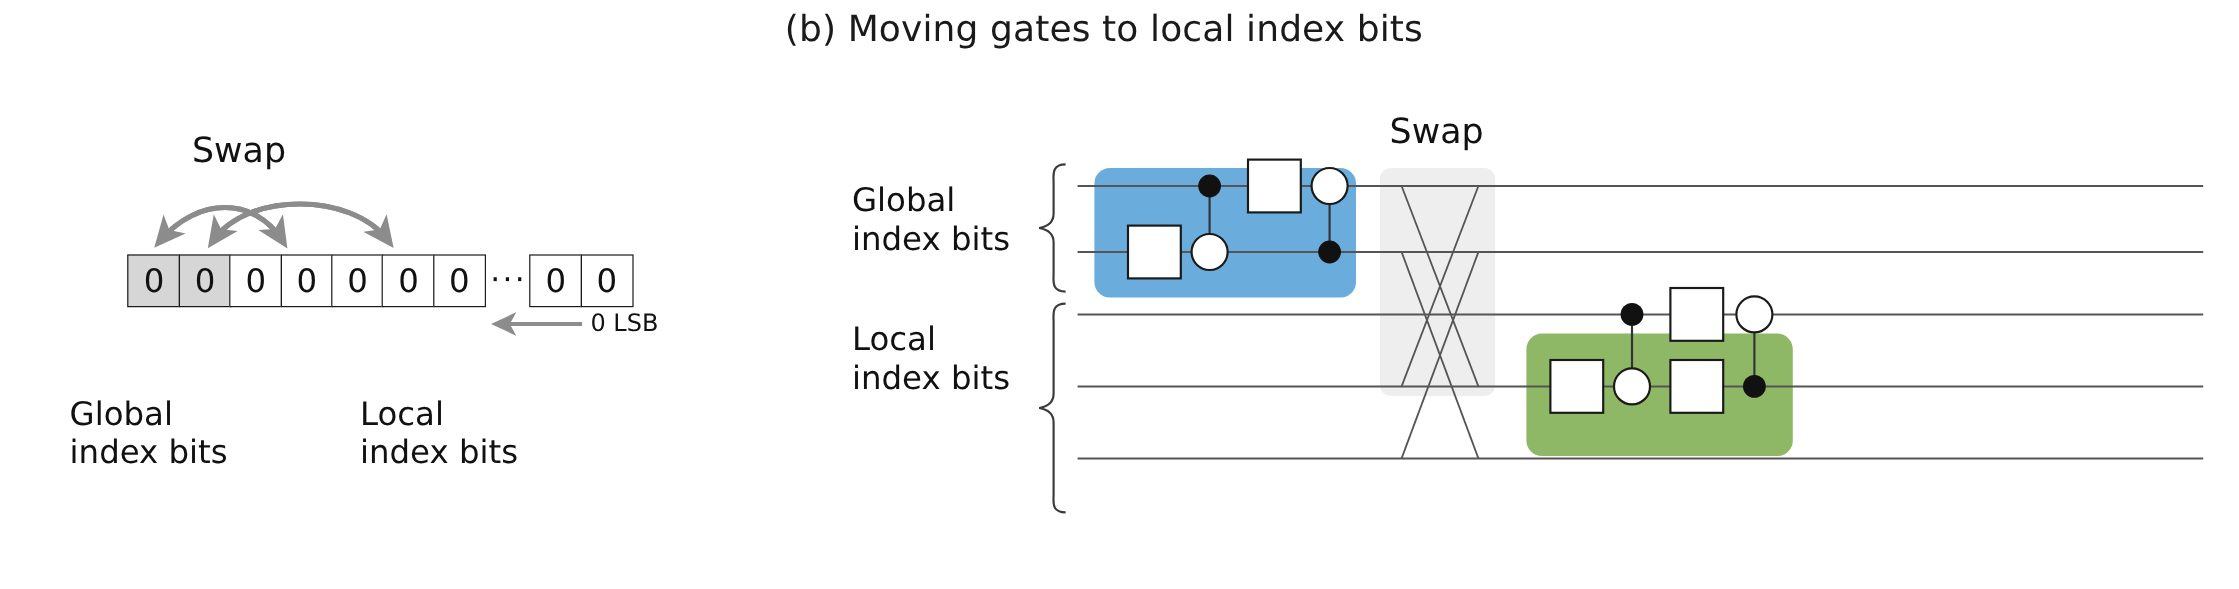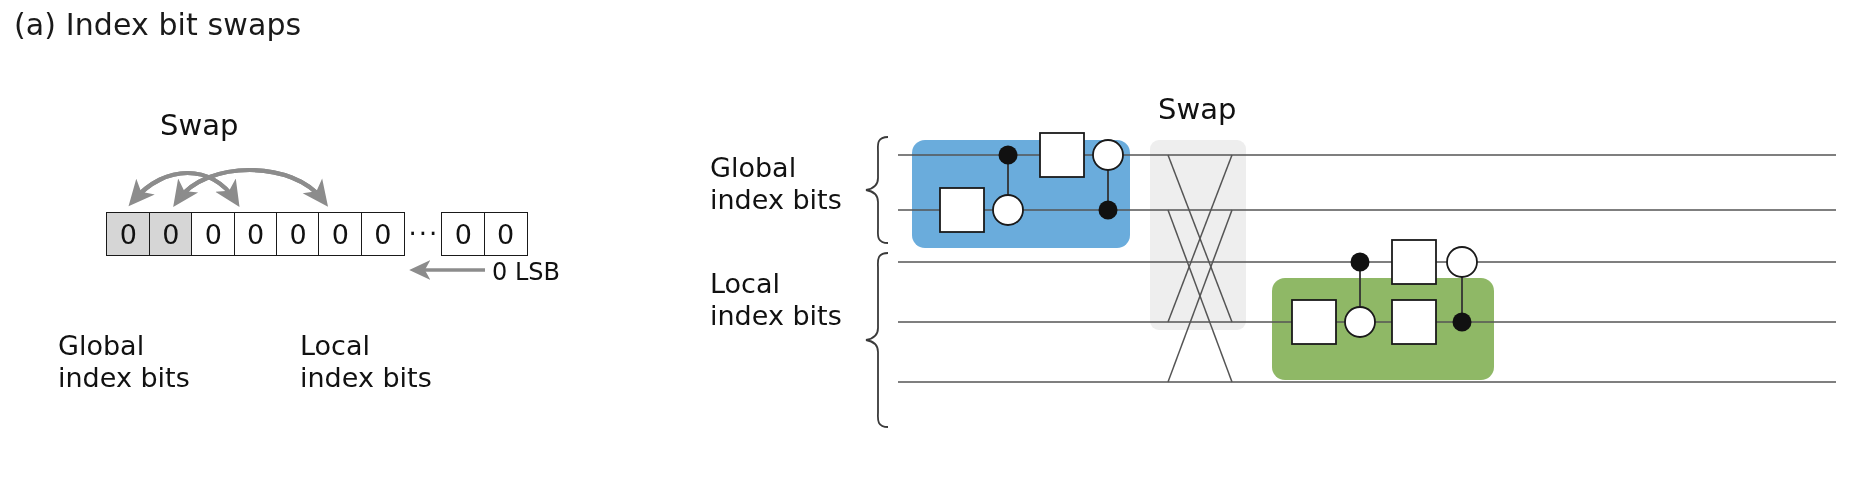--- a/index.html
+++ b/index.html
@@ -52,21 +52,21 @@
     box-sizing:border-box;
   }
   .bitbox.shaded{background:#d6d6d6;}
   .bitgap{
     width:34px;height:44px;
     display:flex;align-items:center;justify-content:center;
     font-size:26px;letter-spacing:2px;color:#111;
     margin-left:2px;margin-right:2px;
   }
 
-  #lsb-label{left:492px;top:258px;font-size:24px;}
+  #lsb-label{left:492px;top:258px;font-size:20px;}
 
   #lbl-global-a{left:58px;top:330px;width:150px;}
   #lbl-local-a{left:300px;top:330px;width:150px;}
 
   
   #panel-b{position:absolute;left:640px;top:0;width:1226px;height:491px;}
   #title-b{left:14px;top:7px;}
 
   #swap-label-b{left:518px;top:92px;font-size:29px;}
 
@@ -75,21 +75,20 @@
 
   svg{display:block;}
 </style>
 </head>
 <body>
 
 <div class="fig">
 
   <div id="panel-a">
 
-    <div class="panel-title" id="title-a">(a) Index bit swaps</div>
 
     <div class="lbl" id="swap-label-a">Swap</div>
 
     <svg width="640" height="491" style="position:absolute;left:0;top:0;pointer-events:none;">
       <defs>
         <marker id="ahead" markerWidth="7" markerHeight="7" refX="4.2" refY="3.2" orient="auto" markerUnits="strokeWidth">
           <path d="M0,0.3 L6.2,3.2 L0,6.1 L1.6,3.2 Z" fill="#8c8c8c"></path>
         </marker>
       </defs>
 
@@ -129,20 +128,21 @@
       <span>index bits</span>
     </div>
     <div class="lbl" id="lbl-local-a">
       <span>Local</span><br>
       <span>index bits</span>
     </div>
   </div>
 
   <div id="panel-b">
 
+    <div class="panel-title" id="title-b">(b) Moving gates to local index bits</div>
 
     <div class="lbl" id="swap-label-b">Swap</div>
 
     <div class="lbl" id="lbl-global-b">
       <span>Global</span><br>
       <span>index bits</span>
     </div>
     <div class="lbl" id="lbl-local-b">
       <span>Local</span><br>
       <span>index bits</span>

